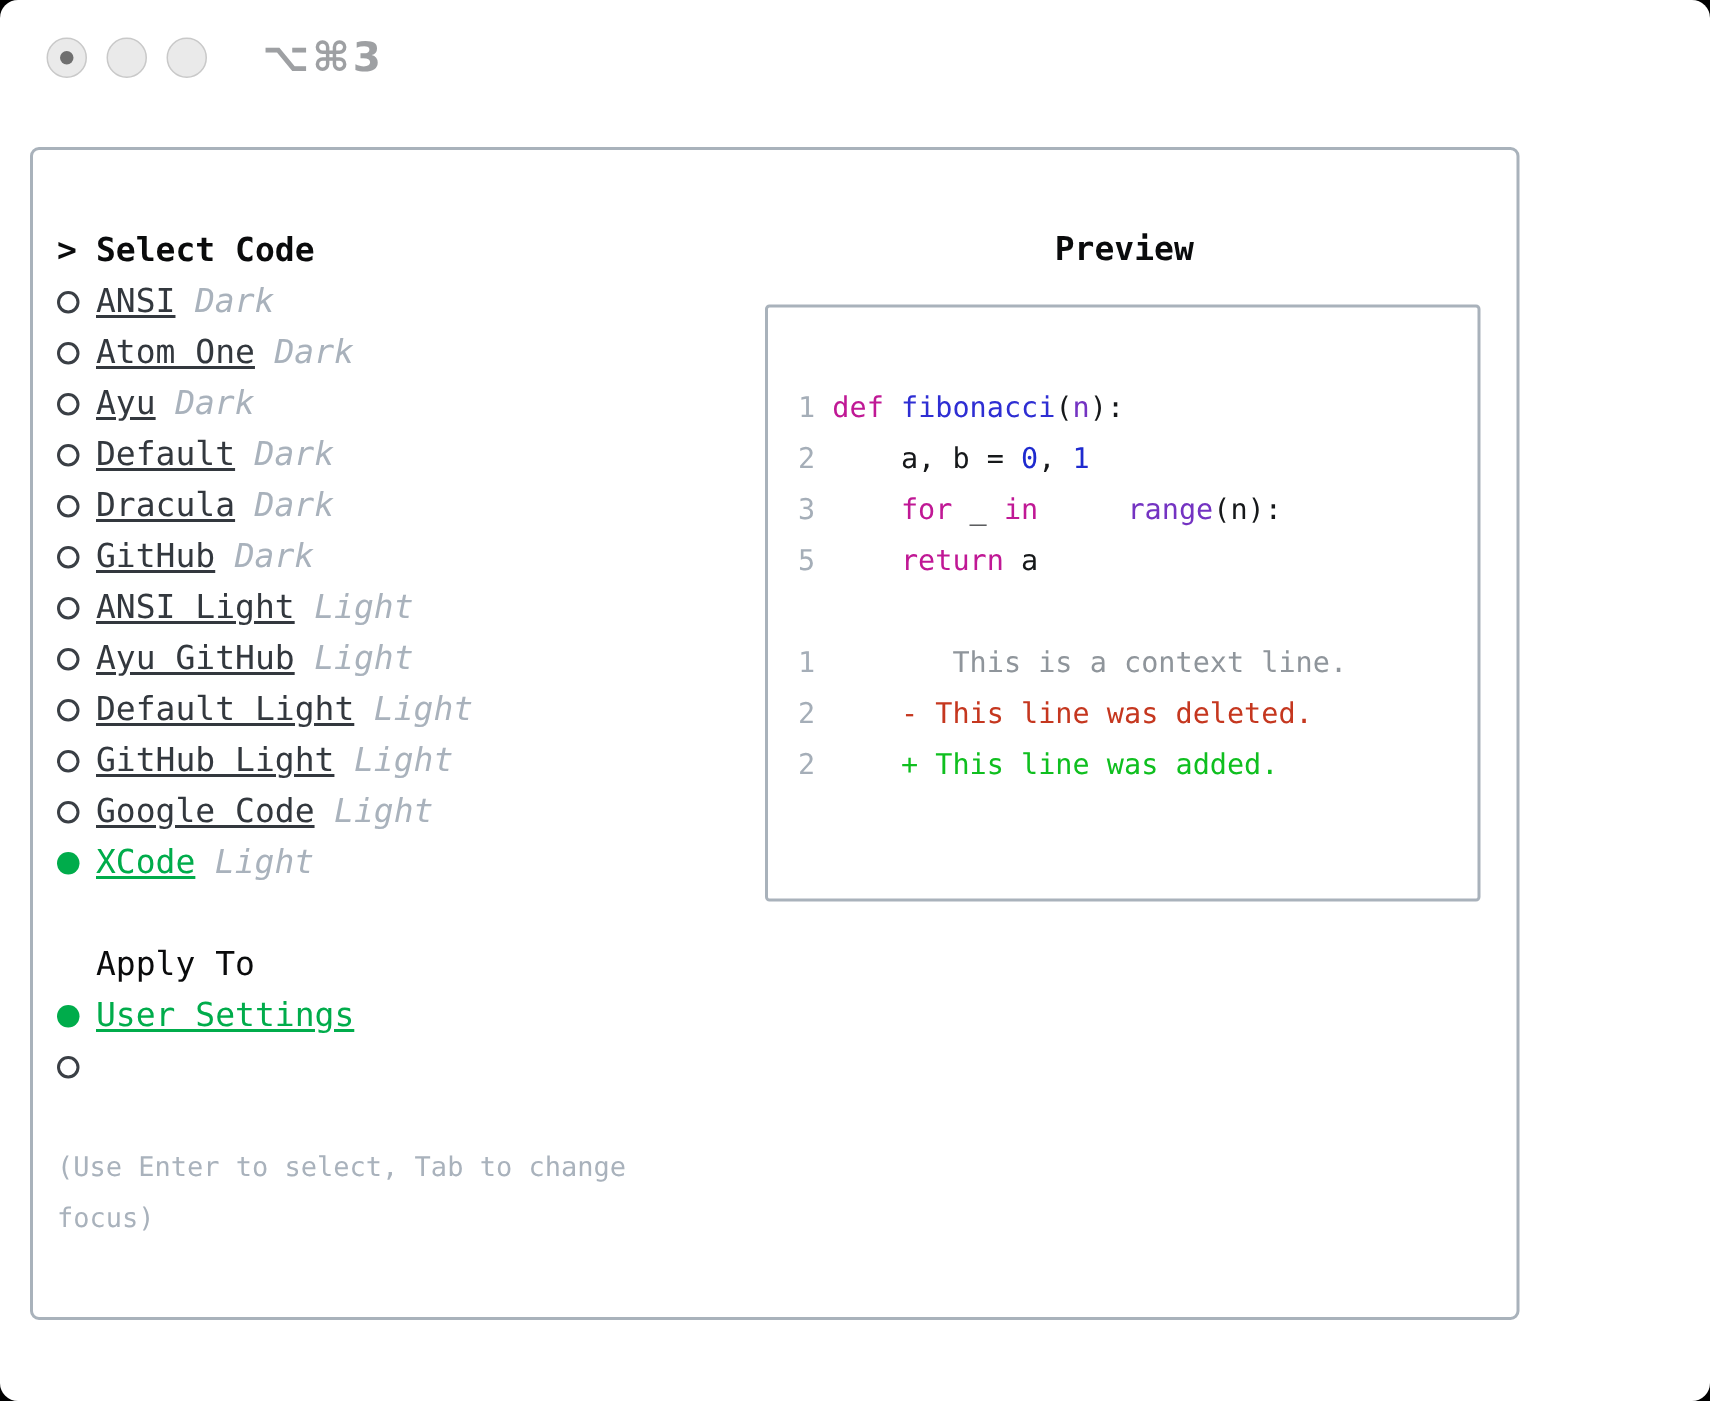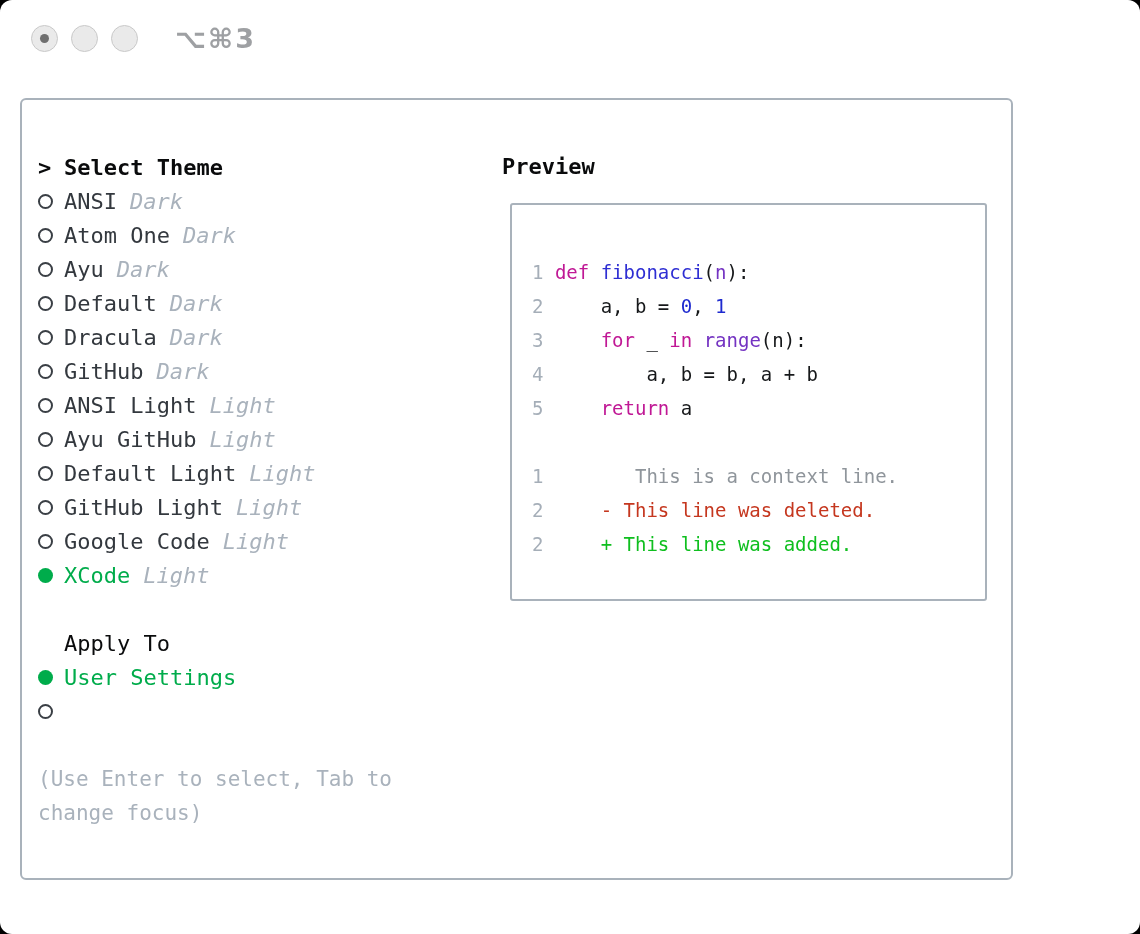--- a/index.html
+++ b/index.html
@@ -19,39 +19,39 @@
   
   .panel{position:absolute;left:20px;top:98px;width:993px;height:782px;box-sizing:border-box;
       border:2px solid var(--border);border-radius:6px;display:flex;padding:50px 14px 0 16px;}
   .left{width:464px;flex:none;}
   .right{flex:1;min-width:0;}
   .row{height:34px;display:flex;align-items:center;font-size:22px;white-space:pre;}
   .marker{width:26px;flex:none;display:flex;align-items:center;}
   .gt{font-weight:bold;color:var(--header);font-size:22px;}
   .ring{width:11px;height:11px;border:2px solid var(--ring);border-radius:50%;box-sizing:content-box;}
   .dot{width:15px;height:15px;border-radius:50%;background:var(--accent);}
-  .label{color:var(--label);}
+  .label{color:var(--label);text-decoration:underline;}
   .label.sel{color:var(--accent);}
   .hdr{color:var(--header);font-weight:bold;}
   .subhdr{color:var(--header);}
   .tag{color:var(--tag);margin-left:13px;font-style:italic;}
   .spacer34{height:34px;}
-  .help{width:400px;font-size:21px;line-height:34px;color:var(--help);}
+  .help{width:400px;font-size:18px;line-height:34px;color:var(--help);}
   
-  .ptitle{height:34px;line-height:34px;font-size:22px;font-weight:bold;color:var(--header);}
+  .ptitle{height:34px;line-height:34px;font-size:22px;font-weight:bold;color:var(--header);text-align:center;}
   .pbox{margin:19px 0 0 8px;width:477px;height:398px;box-sizing:border-box;
       border:2px solid var(--border);border-radius:3px;padding:50px 4px 0 20px;
       font-size:19px;overflow:hidden;}
   .cl{height:34px;line-height:34px;white-space:pre;}
   .ln{display:inline-block;width:2ch;color:var(--line_number);}
   .kw{color:var(--keyword);}
   .fn{color:var(--function);}
   .pm{color:var(--param);}
   .nm{color:var(--number);}
-  .bi{color:var(--builtin);}
+  .bi{color:var(--builtin);margin-left:48px;}
   .pl{color:var(--code_text);}
   .ctx{color:var(--context);}
   .del{color:var(--deleted);}
   .add{color:var(--added);}
 </style>
 </head>
 <body>
 
 <div class="window">
 
@@ -60,21 +60,21 @@
     <span class="tl"></span>
     <span class="tl"></span>
     <span class="shortcut">⌥⌘3</span>
   </div>
 
   <div class="panel">
 
     <div class="left">
       <div class="row">
         <span class="marker"><span class="gt">&gt;</span></span>
-        <span class="hdr">Select Theme</span>
+        <span class="hdr">Select Code</span>
       </div>
 
       <div id="theme-list">
           <div class="row"><span class="marker"><span class="ring"></span></span><span class="label">ANSI</span><span class="tag">Dark</span></div>
           <div class="row"><span class="marker"><span class="ring"></span></span><span class="label">Atom One</span><span class="tag">Dark</span></div>
           <div class="row"><span class="marker"><span class="ring"></span></span><span class="label">Ayu</span><span class="tag">Dark</span></div>
           <div class="row"><span class="marker"><span class="ring"></span></span><span class="label">Default</span><span class="tag">Dark</span></div>
           <div class="row"><span class="marker"><span class="ring"></span></span><span class="label">Dracula</span><span class="tag">Dark</span></div>
           <div class="row"><span class="marker"><span class="ring"></span></span><span class="label">GitHub</span><span class="tag">Dark</span></div>
           <div class="row"><span class="marker"><span class="ring"></span></span><span class="label">ANSI Light</span><span class="tag">Light</span></div>
@@ -108,21 +108,20 @@
       <div class="help">(Use Enter to select, Tab to change focus)</div>
     </div>
 
     <div class="right">
       <div class="ptitle">Preview</div>
       <div class="pbox">
         <div id="code-block">
             <div class="cl"><span class="ln">1</span><span class="kw">def</span><span class="pl"> </span><span class="fn">fibonacci</span><span class="pl">(</span><span class="pm">n</span><span class="pl">):</span></div>
             <div class="cl"><span class="ln">2</span><span class="pl">    a, b = </span><span class="nm">0</span><span class="pl">, </span><span class="nm">1</span></div>
             <div class="cl"><span class="ln">3</span><span class="pl">    </span><span class="kw">for</span><span class="pl"> _ </span><span class="kw">in</span><span class="pl"> </span><span class="bi">range</span><span class="pl">(n):</span></div>
-            <div class="cl"><span class="ln">4</span><span class="pl">        a, b = b, a + b</span></div>
             <div class="cl"><span class="ln">5</span><span class="pl">    </span><span class="kw">return</span><span class="pl"> a</span></div>
           </div>
         <div class="spacer34"></div>
         <div id="diff-block">
             <div class="cl"><span class="ln">1</span><span class="ctx">       This is a context line.</span></div>
             <div class="cl"><span class="ln">2</span><span class="del">    - This line was deleted.</span></div>
             <div class="cl"><span class="ln">2</span><span class="add">    + This line was added.</span></div>
           </div>
       </div>
     </div>

